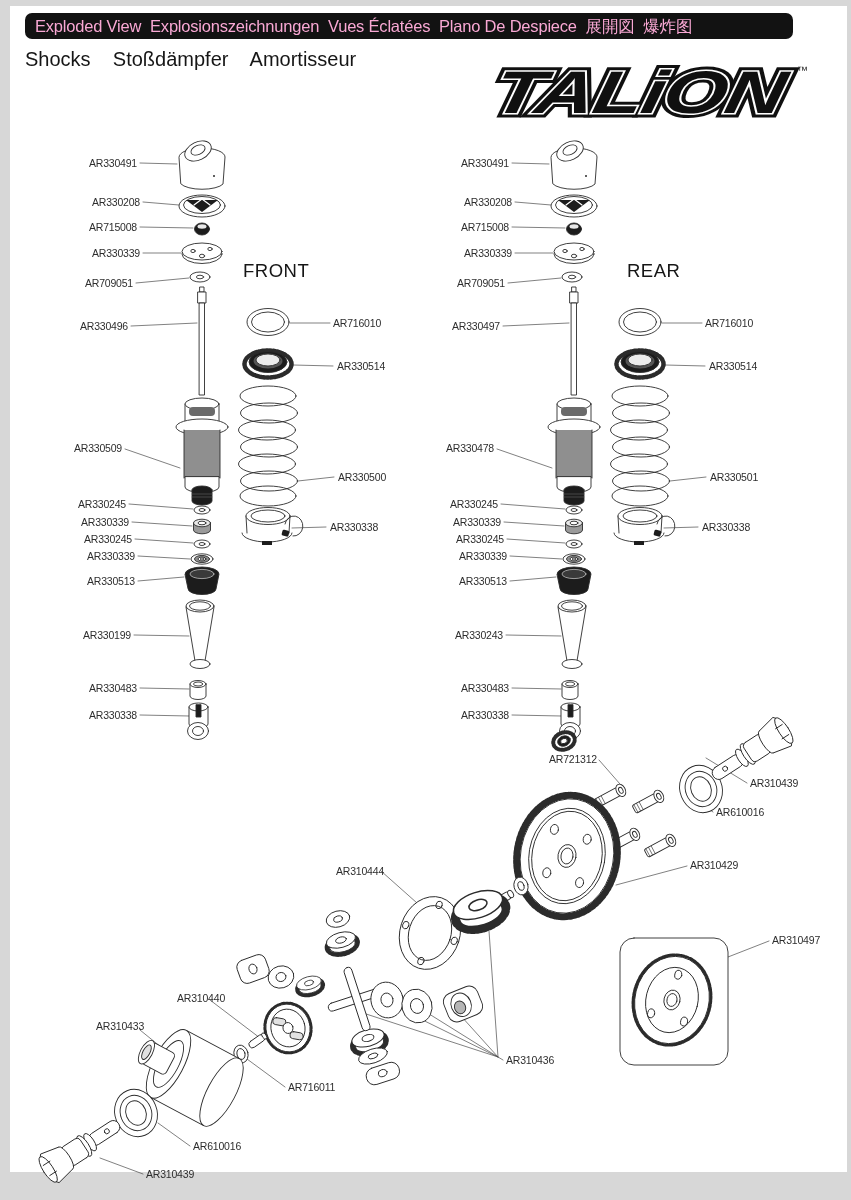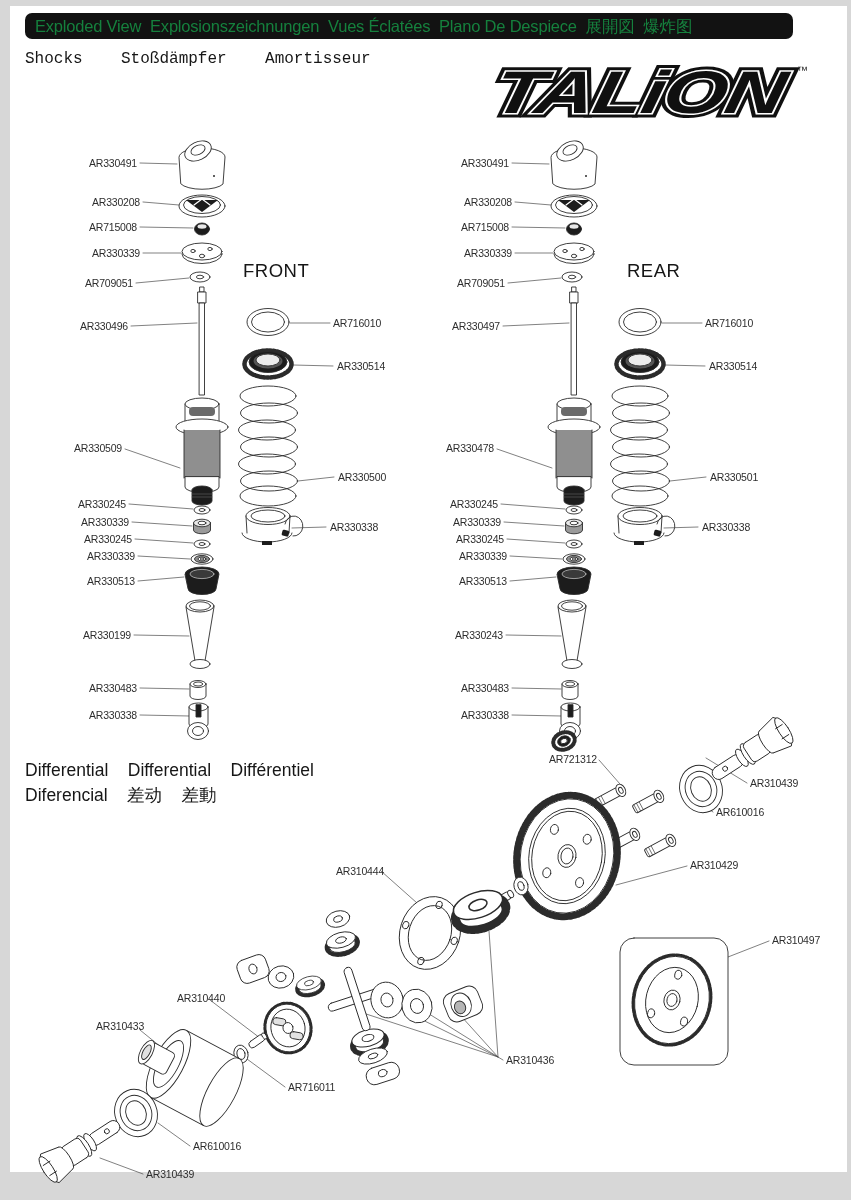--- a/index.html
+++ b/index.html
@@ -1,45 +1,41 @@
 <!DOCTYPE html>
 <html><head>
 <meta charset="utf-8">
 <style>
   html,body{margin:0;padding:0;background:#d7d7d7;font-family:"Liberation Sans","DejaVu Sans",sans-serif;}
   #stage{position:relative;width:851px;height:1200px;background:#d7d7d7;overflow:hidden;}
   #page{position:absolute;left:10px;top:6px;width:837px;height:1166px;background:#ffffff;}
   .pre{white-space:pre;}
   #titlebar{position:absolute;left:25px;top:13px;width:768px;height:26px;background:#121212;border-radius:7px;
-            color:#15803d;font-size:16.5px;line-height:26px;padding-left:10px;box-sizing:border-box;letter-spacing:-0.2px;}
+            color:#f9a8d4;font-size:16.5px;line-height:26px;padding-left:10px;box-sizing:border-box;letter-spacing:-0.2px;}
   .sect{position:absolute;color:#161616;}
-  #shocks-title{left:25px;top:47px;font-size:16px;line-height:25px;font-family:Liberation Mono, monospace;}
+  #shocks-title{left:25px;top:47px;font-size:20px;line-height:25px;}
   #diff-title{left:25px;top:758px;font-size:17.5px;line-height:25px;}
   svg{position:absolute;left:0;top:0;}
   .art{stroke:#2b2b2b;stroke-width:0.9;fill:none;stroke-linecap:round;}
   .leader{stroke:#4a4a4a;stroke-width:0.7;fill:none;}
   .pl{font-size:10.5px;fill:#2e2e2e;stroke:none;letter-spacing:-0.2px;}
   .viewlab{font-size:18.5px;fill:#161616;stroke:none;letter-spacing:0.5px;}
 </style>
 </head>
 <body>
 
 <div id="stage">
   <div id="page"></div>
 
   <div id="titlebar" class="pre"><span>Exploded View  Explosionszeichnungen  Vues Éclatées  Plano De Despiece  展開図  爆炸图</span></div>
 
   <div id="shocks-title" class="sect">
     <div class="pre">Shocks    Stoßdämpfer    Amortisseur</div>
   </div>
 
-  <div id="diff-title" class="sect">
-    <div class="pre">Differential    Differential    Différentiel</div>
-    <div class="pre">Diferencial    差动    差動</div>
-  </div>
 
   <svg width="851" height="1200" viewBox="0 0 851 1200">
     <defs>
       <text id="logotext" x="514" y="113" font-size="60" font-weight="bold" font-style="italic" textLength="290" lengthAdjust="spacingAndGlyphs" letter-spacing="-1">TALiON</text>
 
       <g id="bearing">
         <ellipse rx="21" ry="24" fill="#fff"></ellipse>
         <ellipse rx="15.5" ry="18" fill="#fff"></ellipse>
         <ellipse rx="10" ry="12.5" fill="#fff"></ellipse>
       </g>

